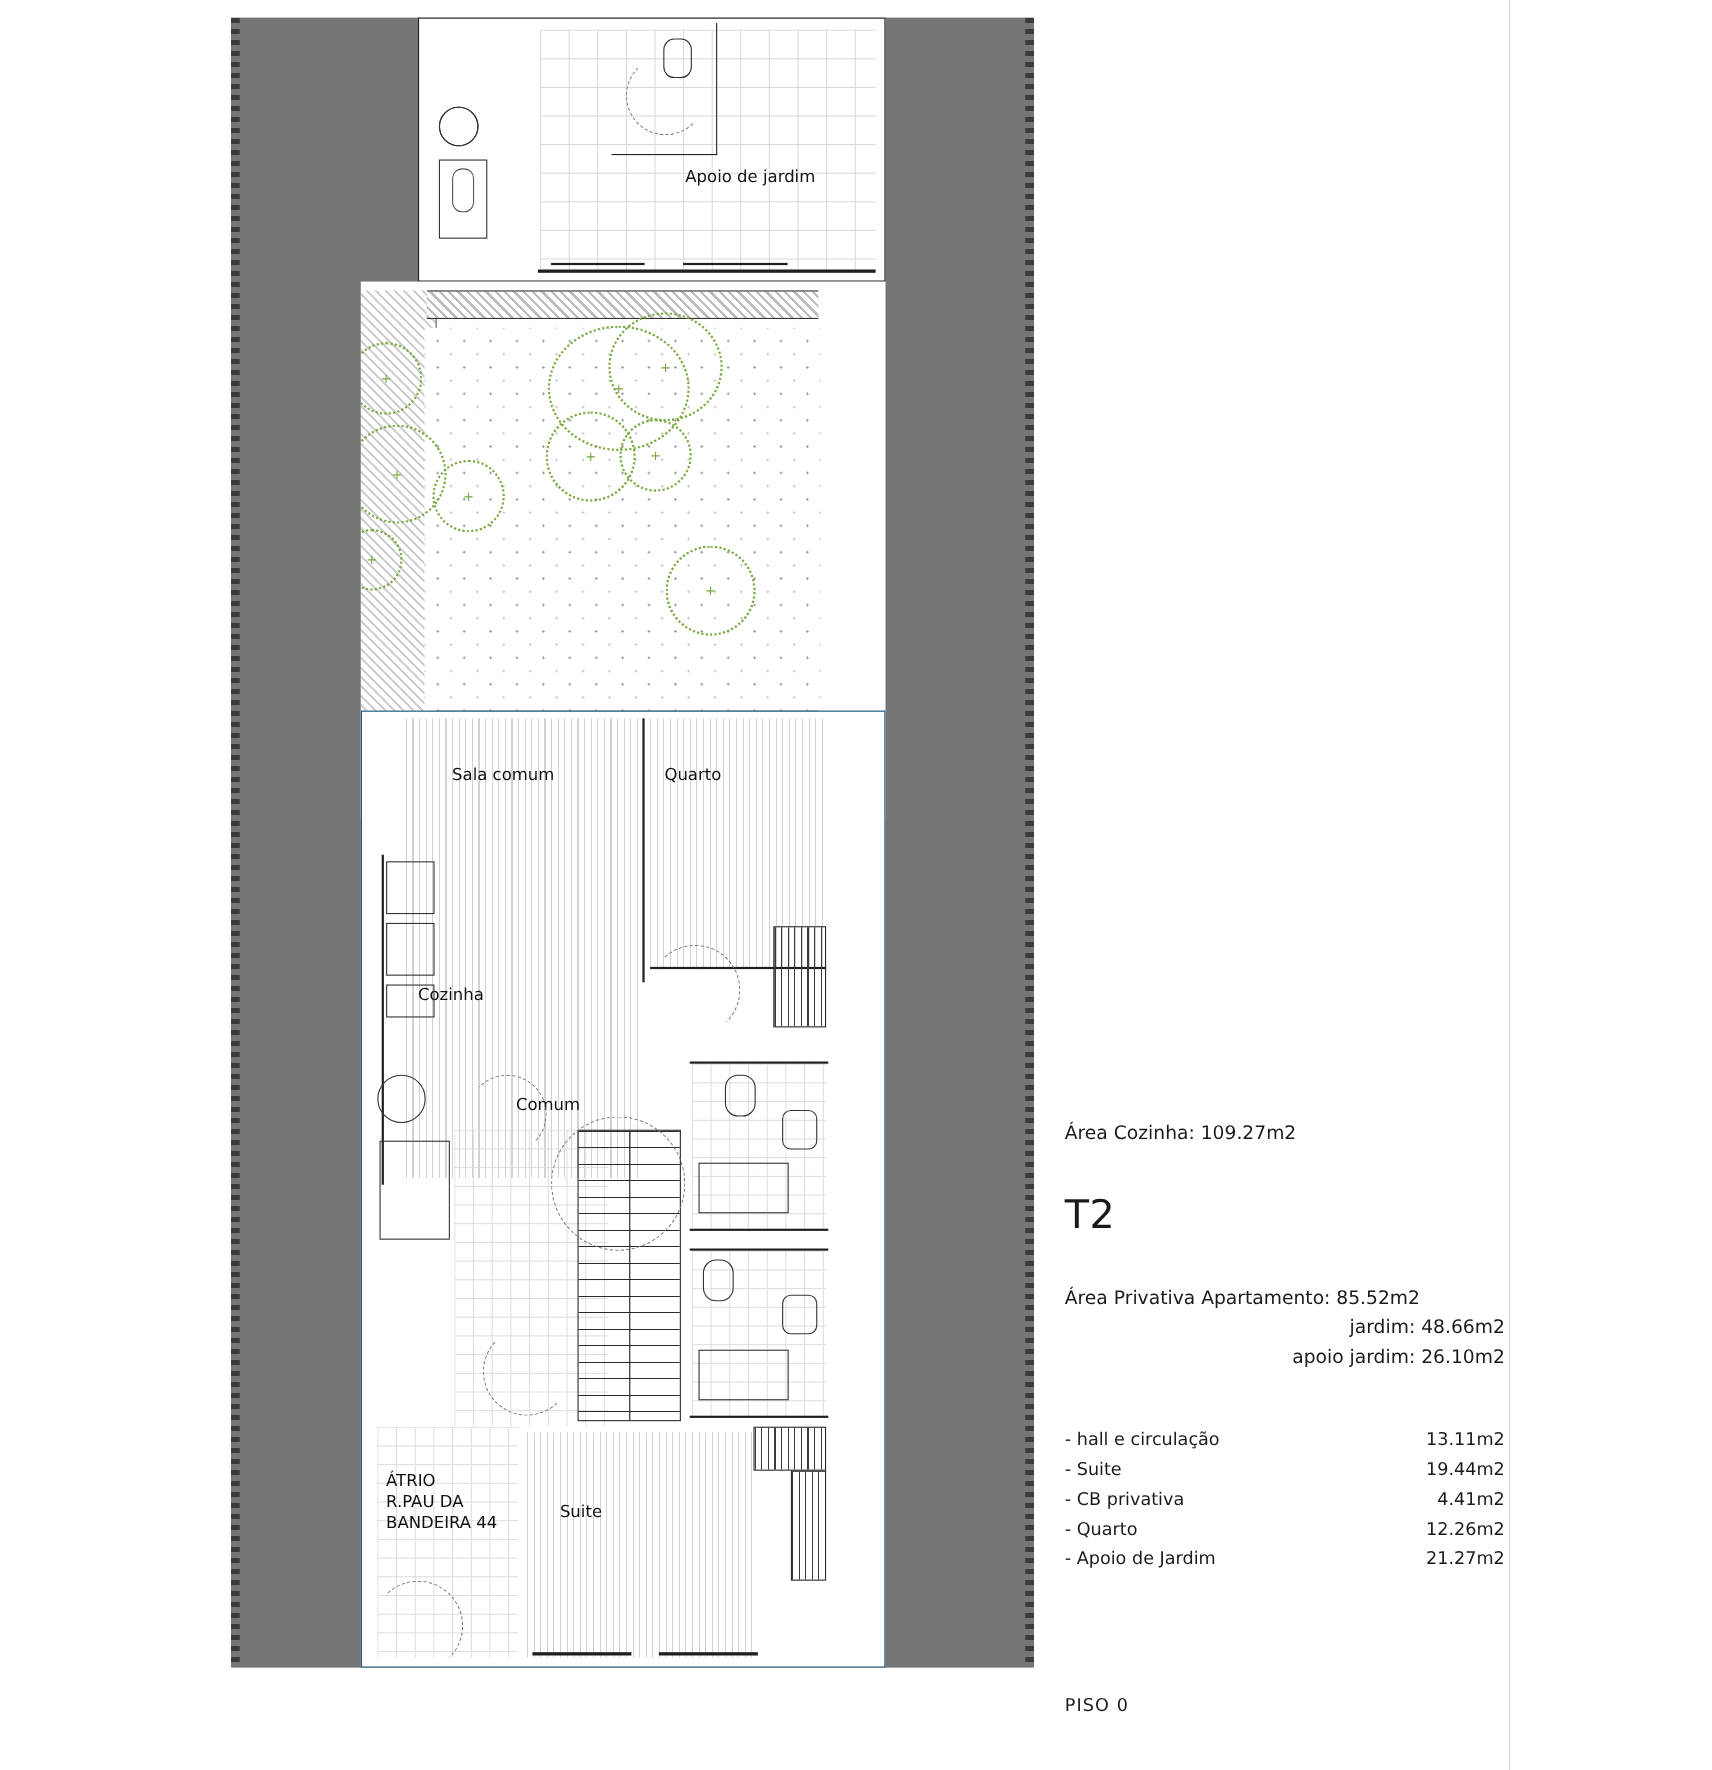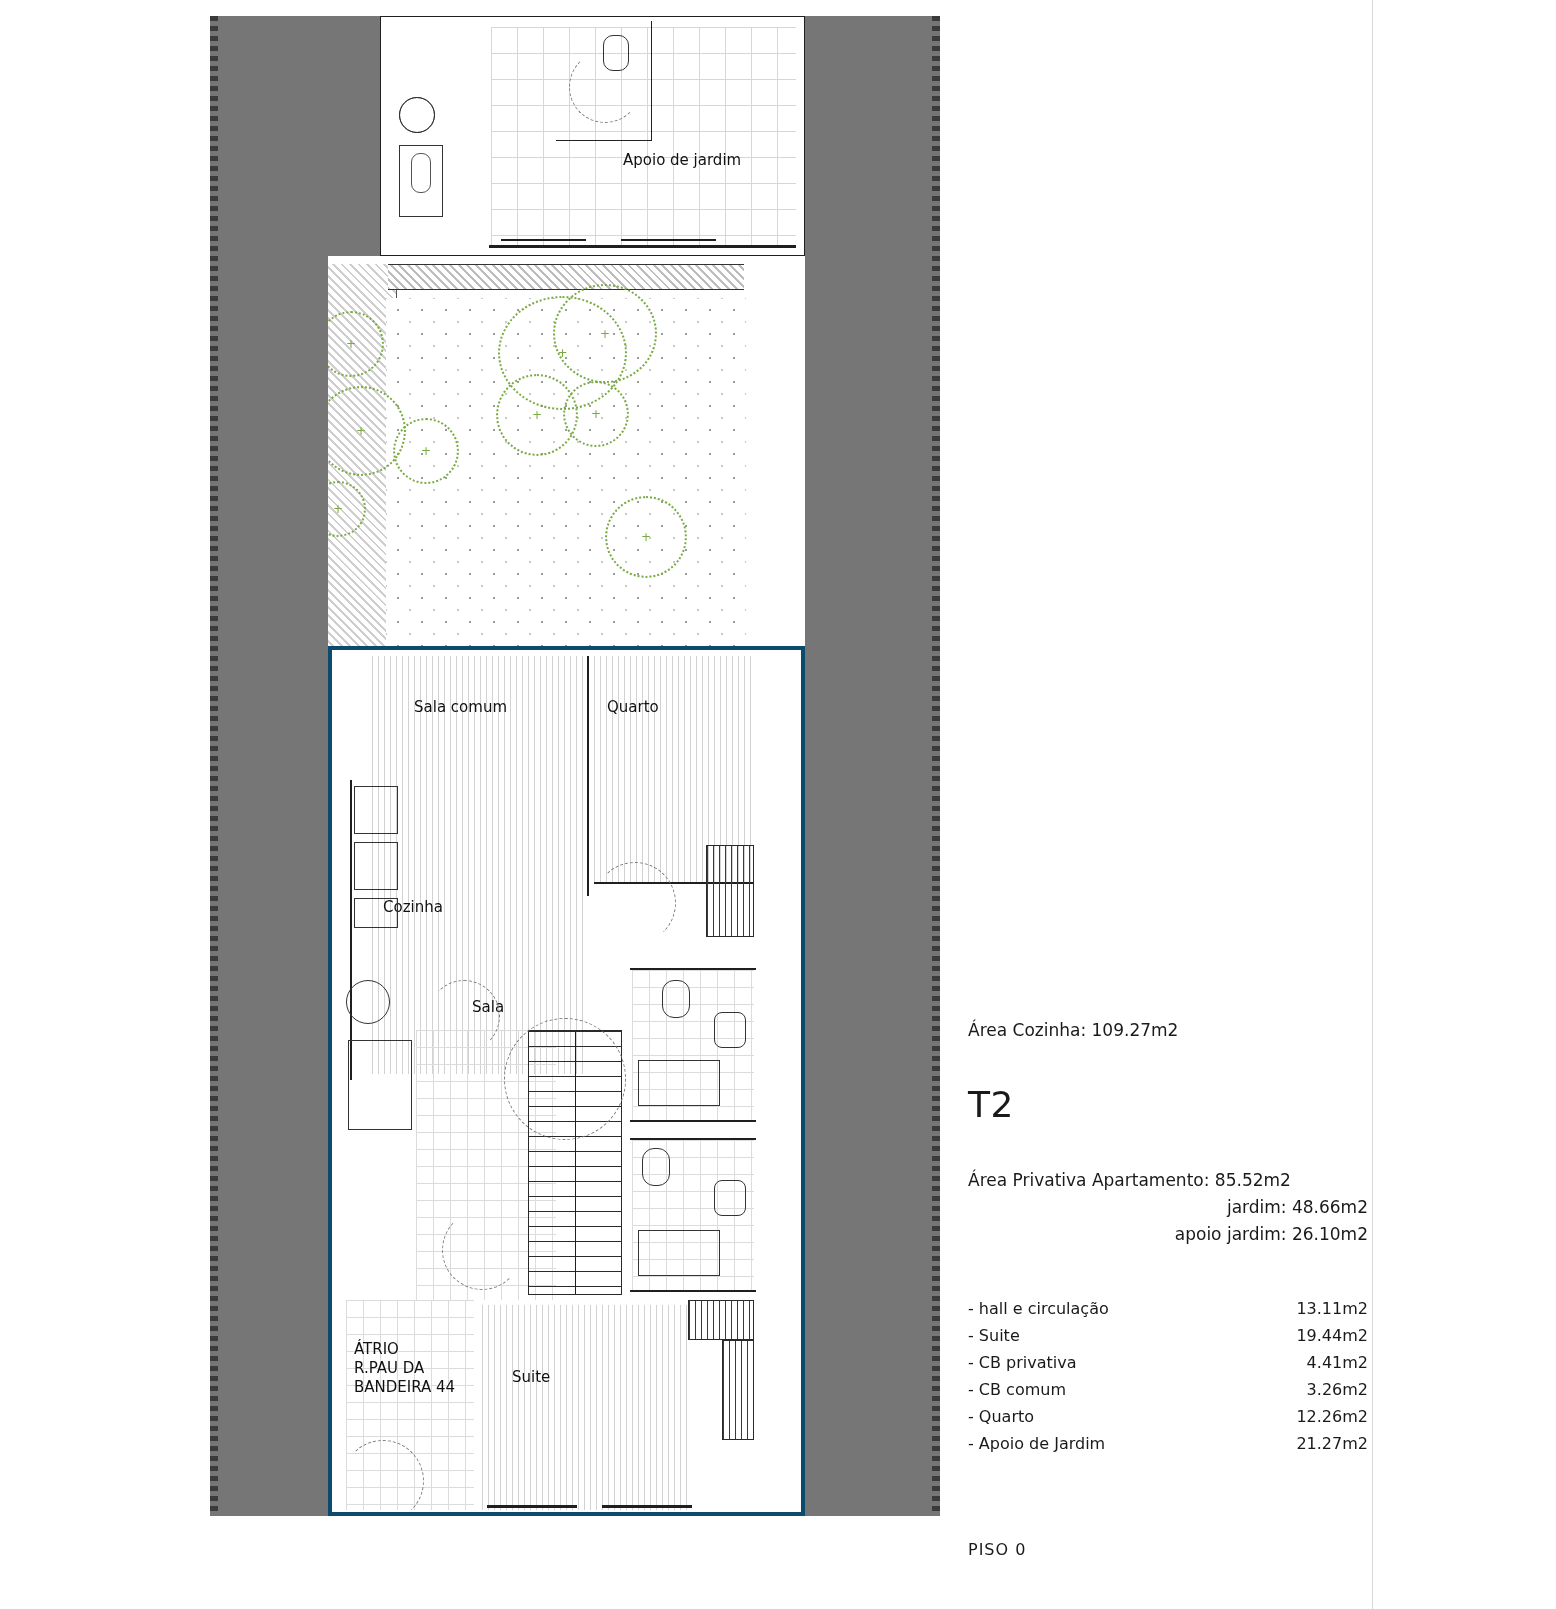--- a/index.html
+++ b/index.html
@@ -166,21 +166,21 @@
     line-height: 1;
   }
 
   
   .apt-block {
     left: 118px;
     top: 630px;
     width: 477px;
     height: 870px;
     background: #ffffff;
-    border: 4px solid #0c4a6e;
+    border: 1px solid #0c4a6e;
     box-sizing: border-box;
   }
   .floorboards {
     position: absolute;
     background-image: repeating-linear-gradient(
       to right, #d2d2d2 0 1px, transparent 1px 6px);
   }
   .room-line {
     position: absolute;
     background: #1f1f1f;
@@ -326,21 +326,21 @@
       <div class="hatch-v" style="left:374px;top:195px;width:48px;height:92px;"></div>
 
       <div class="label" style="left:51px;top:248px;">Cozinha</div>
       <div class="room-line" style="left:18px;top:130px;width:2px;height:300px;"></div>
       <div style="position:absolute;left:22px;top:136px;width:42px;height:46px;border:1px solid #333;"></div>
       <div style="position:absolute;left:22px;top:192px;width:42px;height:46px;border:1px solid #333;"></div>
       <div style="position:absolute;left:22px;top:248px;width:42px;height:28px;border:1px solid #333;"></div>
       <div style="position:absolute;left:14px;top:330px;width:42px;height:42px;border:1px solid #333;border-radius:50%;"></div>
       <div style="position:absolute;left:16px;top:390px;width:62px;height:88px;border:1px solid #333;"></div>
 
-      <div class="label" style="left:140px;top:348px;">Sala</div>
+      <div class="label" style="left:140px;top:348px;">Comum</div>
       <div class="tiles-small" style="left:84px;top:380px;width:140px;height:270px;"></div>
       <div class="door-arc" style="left:96px;top:330px;width:70px;height:70px;border-bottom-color:transparent;border-left-color:transparent;"></div>
       <div class="door-arc" style="left:110px;top:560px;width:78px;height:78px;border-top-color:transparent;border-right-color:transparent;"></div>
 
       <div class="stair-steps" style="left:196px;top:380px;width:94px;height:265px;"></div>
       <div class="door-arc" style="left:172px;top:368px;width:120px;height:120px;"></div>
       <div class="room-line" style="left:243px;top:382px;width:1px;height:262px;"></div>
 
       <div class="tiles-small" style="left:300px;top:320px;width:122px;height:150px;"></div>
       <div class="room-line" style="left:298px;top:318px;width:126px;height:2px;"></div>
@@ -390,24 +390,20 @@
         </tr>
         <tr>
           <td>- Suite</td>
           <td class="value">19.44m2</td>
         </tr>
         <tr>
           <td>- CB privativa</td>
           <td class="value">4.41m2</td>
         </tr>
         <tr>
-          <td>- CB comum</td>
-          <td class="value">3.26m2</td>
-        </tr>
-        <tr>
           <td>- Quarto</td>
           <td class="value">12.26m2</td>
         </tr>
         <tr>
           <td>- Apoio de Jardim</td>
           <td class="value">21.27m2</td>
         </tr>
       </tbody>
     </table>
   </div>

